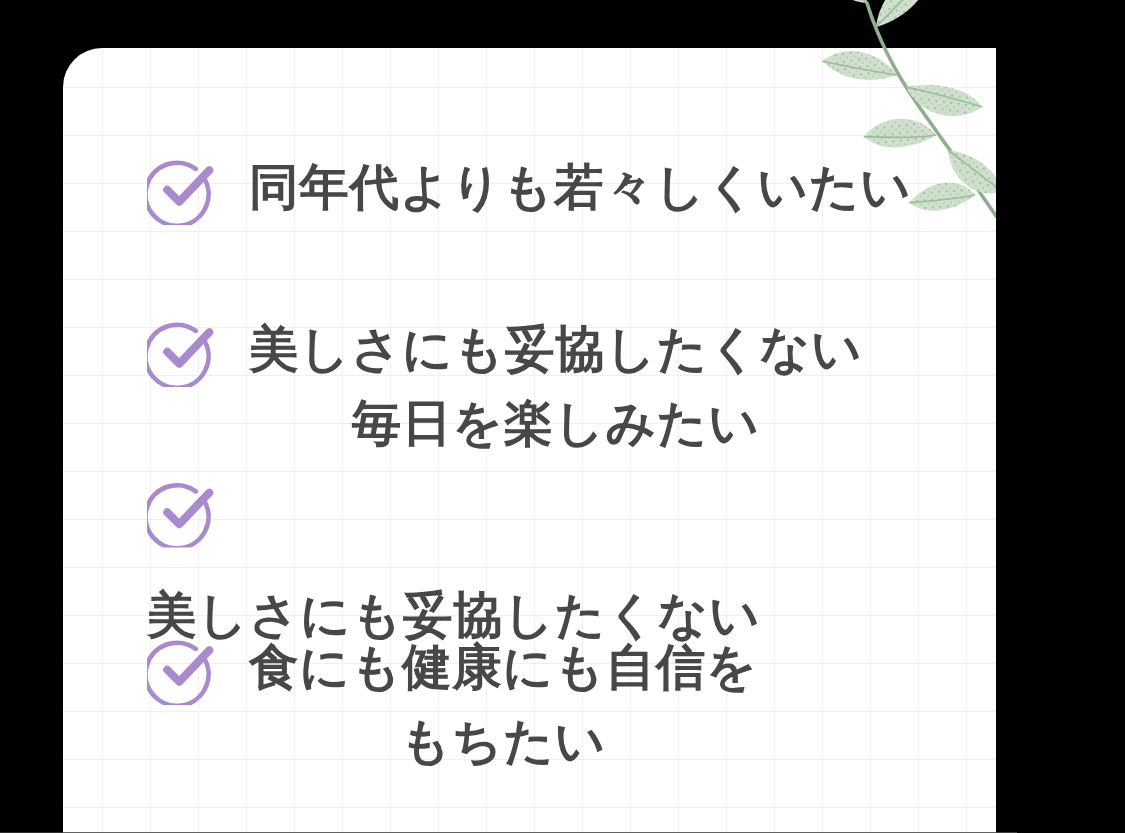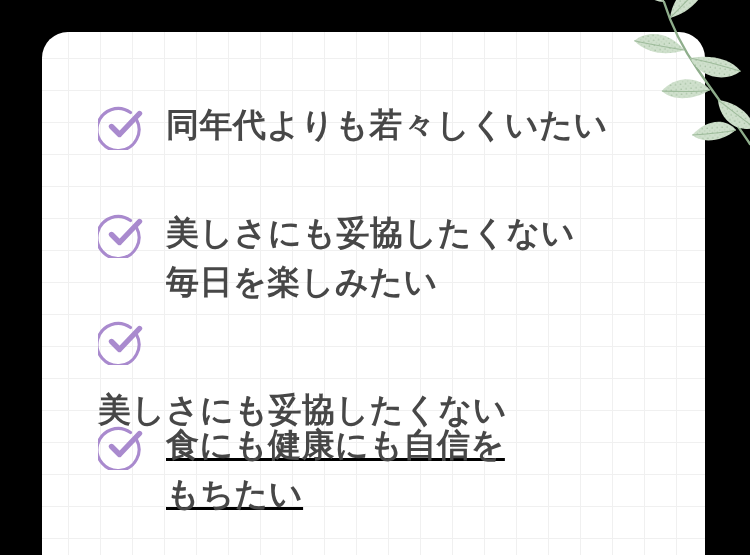--- a/index.html
+++ b/index.html
@@ -3,25 +3,26 @@
 <meta charset="utf-8">
 <style>
   html, body {
     margin: 0;
     padding: 0;
     background: #000000;
   }
 
   .screen {
     position: relative;
-    width: 750px;
+    width: 664px;
     height: 555px;
     background: #000000;
     overflow: hidden;
     font-family: "Liberation Sans", "DejaVu Sans", sans-serif;
+    text-align: center;
   }
 
   
   .card {
     position: absolute;
     left: 42px;
     top: 32px;
     width: 663px;
     height: 552px;
     background-color: #ffffff;
@@ -68,21 +69,21 @@
     font-weight: 600;
     letter-spacing: 0.5px;
     white-space: pre-line;
     font-family: "DejaVu Sans", "Liberation Sans", sans-serif;
   }
 
   
   .item-0 { top: 68px; }
   .item-1 { top: 176px; }
   .item-2 { top: 283px; flex-direction: column; }
-  .item-3 { top: 388px; text-decoration: underline; }
+  .item-3 { top: 388px; }
 
   
   .leaf-decor {
     position: absolute;
     right: -6px;
     top: -16px;
     width: 132px;
     height: 168px;
     pointer-events: none;
   }

